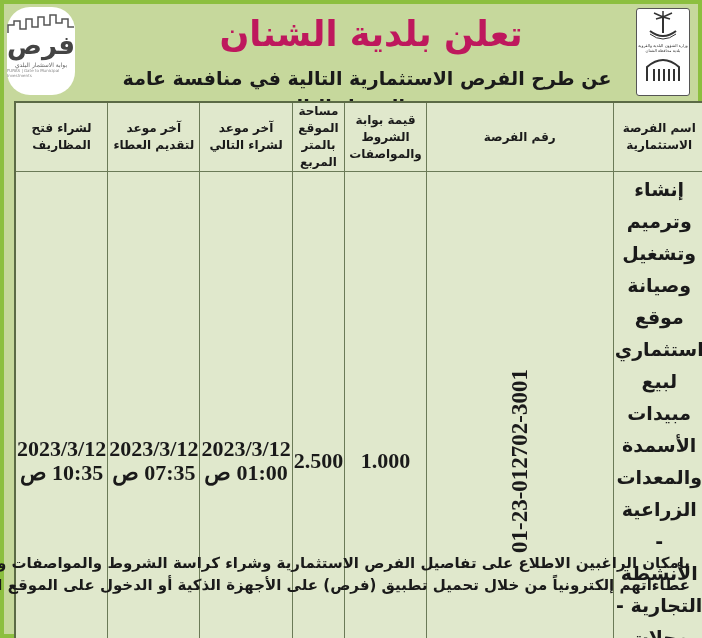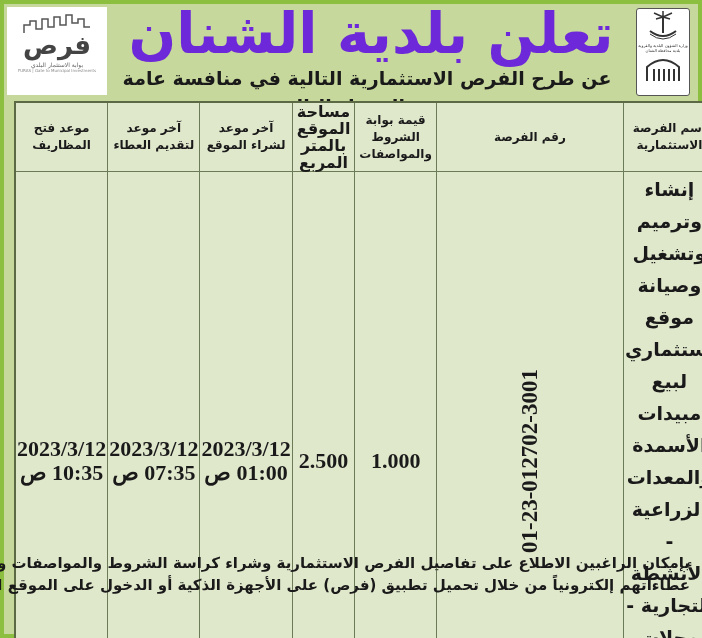--- a/index.html
+++ b/index.html
@@ -9,41 +9,41 @@
     font-family: "DejaVu Sans", sans-serif;
     position: relative;
   }
   .frame {
     position: absolute; left: 0; top: 0; width: 702px; height: 638px;
     box-sizing: border-box;
     border: 4px solid #8cbf3f;
     background: #c6d89c;
   }
   .logo-left {
-    position: absolute; left: 3px; top: 3px; width: 100px; height: 88px;
+    position: absolute; left: 3px; top: 3px; width: 68px; height: 88px;
     background: #ffffff;
-    display: flex; flex-direction: column; align-items: center; justify-content: flex-start;
+    display: flex; flex-direction: column; align-items: center; justify-content: flex-start; border-radius: 23px;
   }
   .logo-left svg { margin-top: 6px; }
   .logo-left .furas-word {
     font-size: 26px; font-weight: bold; color: #444; line-height: 28px; margin-top: -4px;
     font-family: "DejaVu Sans", sans-serif;
   }
   .logo-left .small1 { font-size: 6px; color: #666; margin-top: 2px; }
   .logo-left .small2 { font-size: 4px; color: #888; }
   .logo-right {
     position: absolute; right: 8px; top: 4px; width: 52px; height: 86px;
     background: #ffffff; border: 1px solid #555; border-radius: 3px;
     display: flex; flex-direction: column; align-items: center;
   }
   .logo-right .emblem { margin-top: 2px; }
   .logo-right .ministry { font-size: 4px; color: #333; text-align: center; line-height: 5px; }
   .title {
     position: absolute; left: 120px; right: 80px; top: 2px; height: 56px;
-    text-align: center; font-size: 56px; font-weight: bold; color: #6d28d9;
+    text-align: center; font-size: 35px; font-weight: bold; color: #be185d;
     font-family: "DejaVu Sans", sans-serif; direction: rtl; line-height: 56px;
   }
   .subtitle {
     position: absolute; left: 100px; right: 68px; top: 60px; height: 28px;
     text-align: center; font-size: 19px; font-weight: bold; color: #1a1a1a;
     direction: rtl; line-height: 28px;
   }
   table.ops {
     position: absolute; left: 10px; top: 97px; width: 684px; height: 445px;
     border-collapse: collapse; direction: rtl;
@@ -115,24 +115,24 @@
 
   <div class="title">تعلن بلدية الشنان</div>
   <div class="subtitle">عن طرح الفرص الاستثمارية التالية في منافسة عامة حسب الجدول التالي:</div>
 
   <table class="ops">
     <thead>
       <tr>
         <th class="c-name" style="font-size:12px;line-height:17px;font-family:'DejaVu Sans',sans-serif;">اسم الفرصة الاستثمارية</th>
         <th class="c-num">رقم الفرصة</th>
         <th class="c-fee" style="font-size:12px;">قيمة بوابة الشروط والمواصفات</th>
-        <th class="c-area" style="font-size:16px;">مساحة الموقع بالمتر المربع</th>
-        <th class="c-d1">آخر موعد لشراء الموقع</th>
+        <th class="c-area" style="font-size:12px;">مساحة الموقع بالمتر المربع</th>
+        <th class="c-d1">آخر موعد لشراء التالي</th>
         <th class="c-d2">آخر موعد لتقديم العطاء</th>
-        <th class="c-d3">موعد فتح المظاريف</th>
+        <th class="c-d3">لشراء فتح المظاريف</th>
       </tr>
     </thead>
     <tbody>
       <tr>
         <td class="c-name">إنشاء وترميم وتشغيل وصيانة موقع استثماري لبيع مبيدات الأسمدة والمعدات الزراعية - الأنشطة التجارية - محلات تجارية - مجمع تجاري</td>
         <td class="c-num">
           <span class="rot">01-23-012702-3001</span>
         </td>
         <td class="c-fee">1.000</td>
         <td class="c-area">2.500</td>

